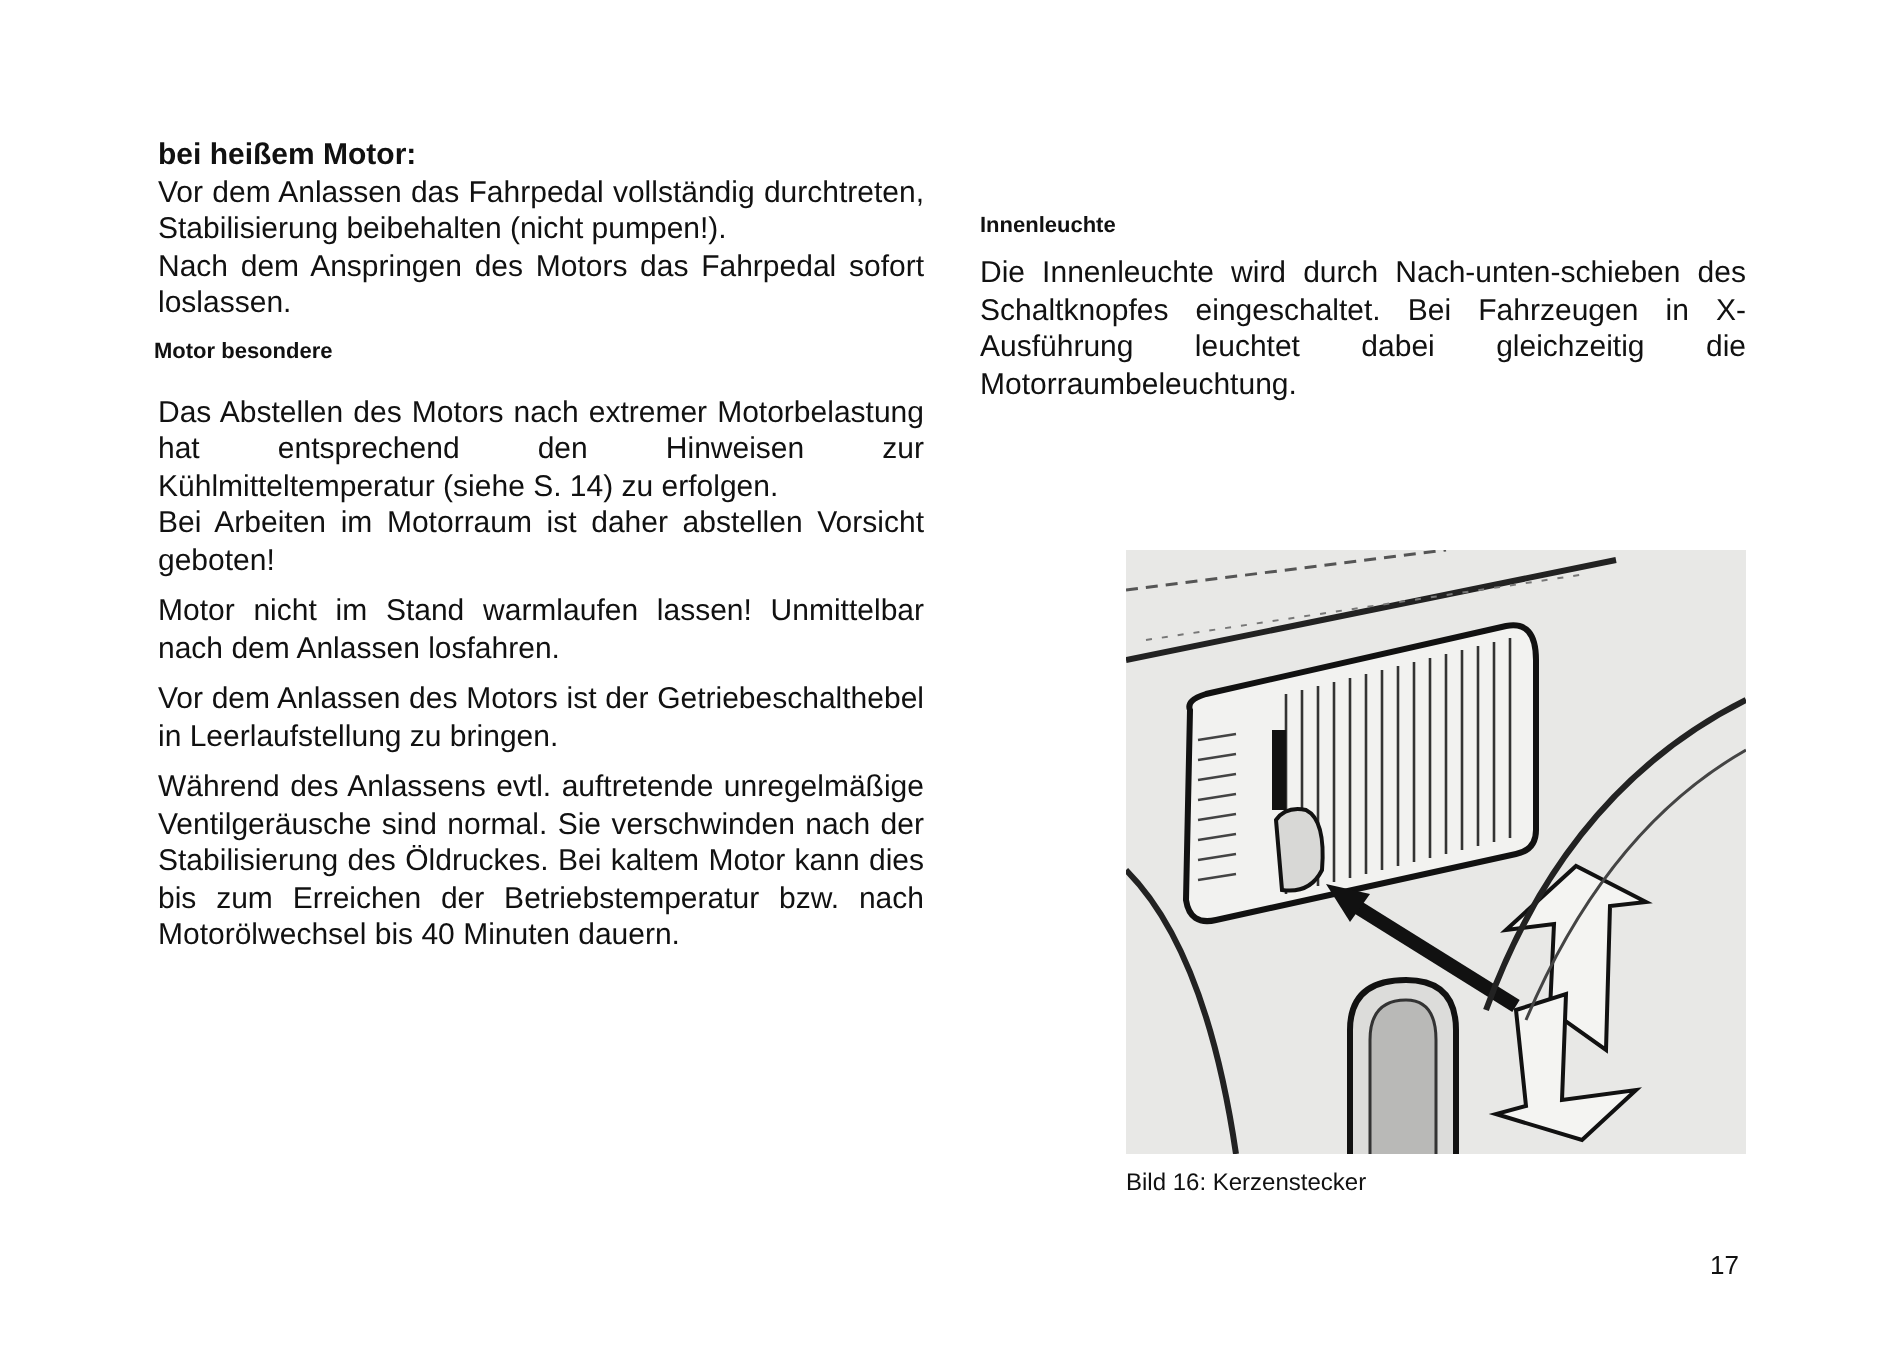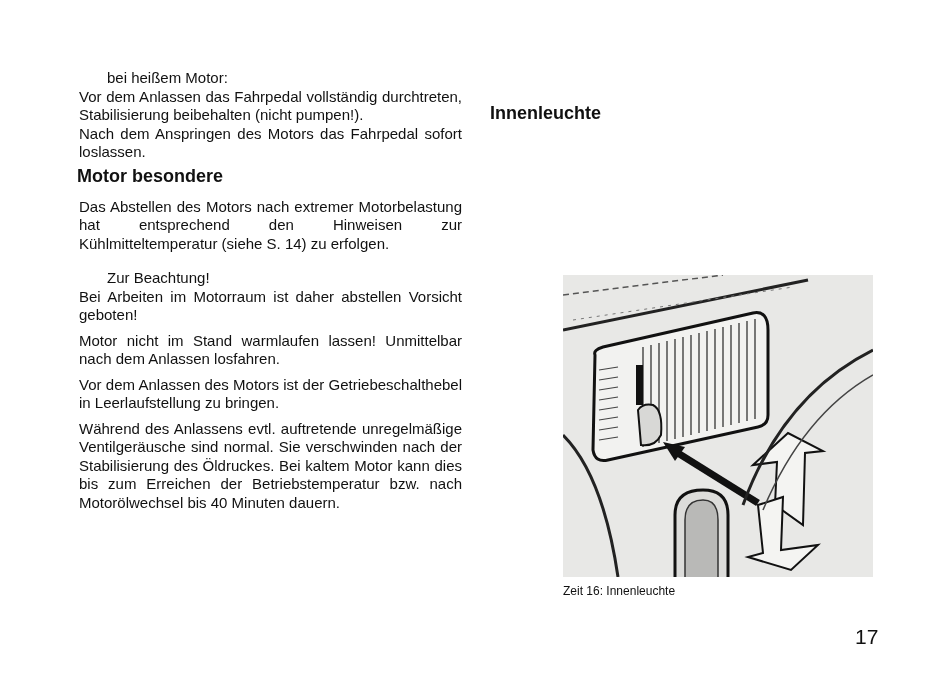--- a/index.html
+++ b/index.html
@@ -4,48 +4,48 @@
 <style>
   html, body { margin: 0; padding: 0; background: #ffffff; }
   body { width: 950px; height: 686px; position: relative; overflow: hidden;
          font-family: "Liberation Sans", sans-serif; color: #111; }
   .col { position: absolute; font-size: 15px; line-height: 18.5px; }
   .left { left: 79px; top: 69px; width: 383px; }
   .right { left: 490px; top: 69px; width: 383px; }
   p { margin: 0; text-align: justify; }
   .gap6 { margin-top: 7px; }
   .gap8 { margin-top: 9px; }
-  .bold { font-weight: normal; margin-left: 28px; }
-  h2 { margin: 0; font-size: 18px; font-weight: bold; line-height: 20px; }
+  .bold { font-weight: bold; }
+  h2 { margin: 0; font-size: 11px; font-weight: bold; line-height: 20px; }
   .left h2 { margin-left: -2px; margin-top: 4px; margin-bottom: 12px; }
   .right h2 { margin-top: 34px; margin-bottom: 5px; }
   .figure { position: absolute; left: 563px; top: 275px; width: 310px; height: 302px;
             background: #e8e8e6; overflow: hidden; }
   .figure svg { width: 100%; height: 100%; display: block; }
   .caption { position: absolute; left: 563px; top: 584px; font-size: 12px; }
-  .pagenum { position: absolute; left: 855px; top: 625px; font-size: 21px; }
+  .pagenum { position: absolute; left: 855px; top: 625px; font-size: 13px; }
 </style>
 </head>
 <body>
 
 <div class="col left">
   <p class="bold">bei heißem Motor:</p>
   <p>Vor dem Anlassen das Fahrpedal vollständig durchtreten, Stabilisierung beibehalten (nicht pumpen!).</p>
   <p>Nach dem Anspringen des Motors das Fahrpedal sofort loslassen.</p>
   <h2>Motor besondere</h2>
   <p>Das Abstellen des Motors nach extremer Motorbelastung hat entsprechend den Hinweisen zur Kühlmitteltemperatur (siehe S. 14) zu erfolgen.</p>
-  <p class="bold gap8" style="margin-top:16px">Zur Beachtung!</p>
   <p>Bei Arbeiten im Motorraum ist daher abstellen Vorsicht geboten!</p>
   <p class="gap6">Motor nicht im Stand warmlaufen lassen! Unmittelbar nach dem Anlassen losfahren.</p>
   <p class="gap6">Vor dem Anlassen des Motors ist der Getriebeschalthebel in Leerlaufstellung zu bringen.</p>
   <p class="gap6">Während des Anlassens evtl. auftretende unregelmäßige Ventilgeräusche sind normal. Sie verschwinden nach der Stabilisierung des Öldruckes. Bei kaltem Motor kann dies bis zum Erreichen der Betriebstemperatur bzw. nach Motorölwechsel bis 40 Minuten dauern.</p>
 </div>
 
 <div class="col right">
   <h2>Innenleuchte</h2>
+  <p>Die Innenleuchte wird durch Nach-unten-schieben des Schaltknopfes eingeschaltet. Bei Fahrzeugen in X-Ausführung leuchtet dabei gleichzeitig die Motorraumbeleuchtung.</p>
 </div>
 
 <div class="figure">
   <svg viewBox="0 0 310 302">
 
     <path d="M0 55 L245 5" stroke="#222" stroke-width="3" fill="none"></path>
     <path d="M0 20 L160 0" stroke="#555" stroke-width="1.5" fill="none" stroke-dasharray="6 4"></path>
     <path d="M10 45 L230 12" stroke="#777" stroke-width="1" fill="none" stroke-dasharray="3 5"></path>
 
     <g>
@@ -92,14 +92,14 @@
     <path d="M180 230 Q220 120 310 75" stroke="#222" stroke-width="3" fill="none"></path>
     <path d="M200 235 Q240 140 310 100" stroke="#444" stroke-width="1.5" fill="none"></path>
 
     <path d="M112 302 L112 240 Q112 215 140 215 Q165 215 165 240 L165 302" fill="#dcdcda" stroke="#111" stroke-width="3"></path>
     <path d="M122 302 L122 245 Q122 225 140 225 Q155 225 155 245 L155 302" fill="#b9b9b7" stroke="#333" stroke-width="1.5"></path>
 
     <path d="M0 160 Q40 200 55 302" stroke="#222" stroke-width="3" fill="none"></path>
   </svg>
 </div>
 
-<div class="caption">Zeit 16: Innenleuchte</div>
+<div class="caption">Bild 16: Kerzenstecker</div>
 <div class="pagenum">17</div>
 
 </body></html>

